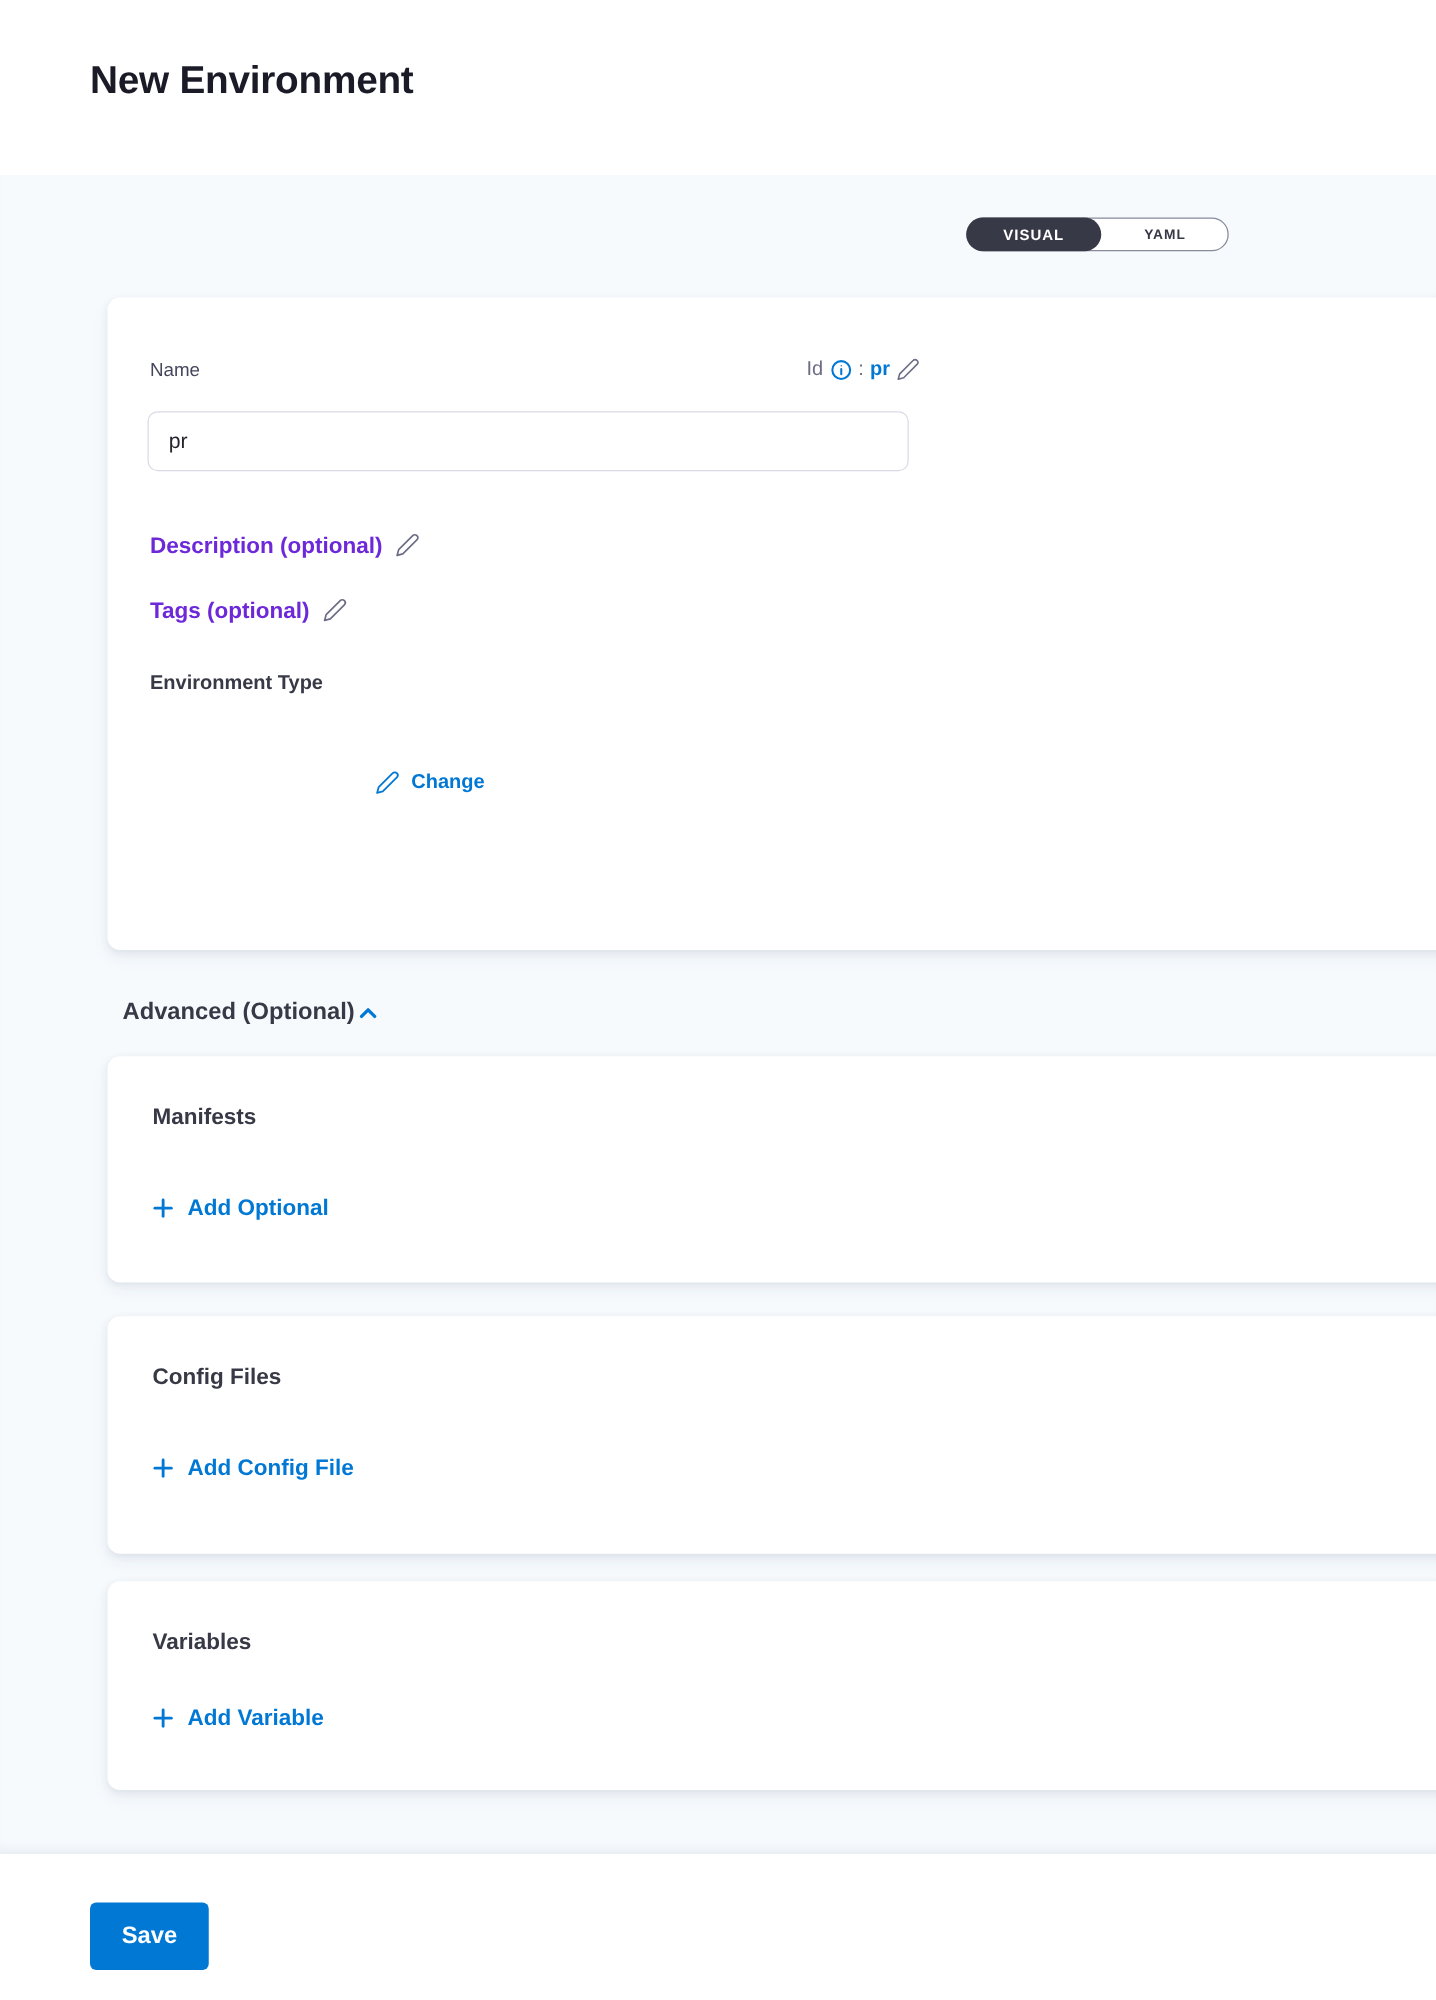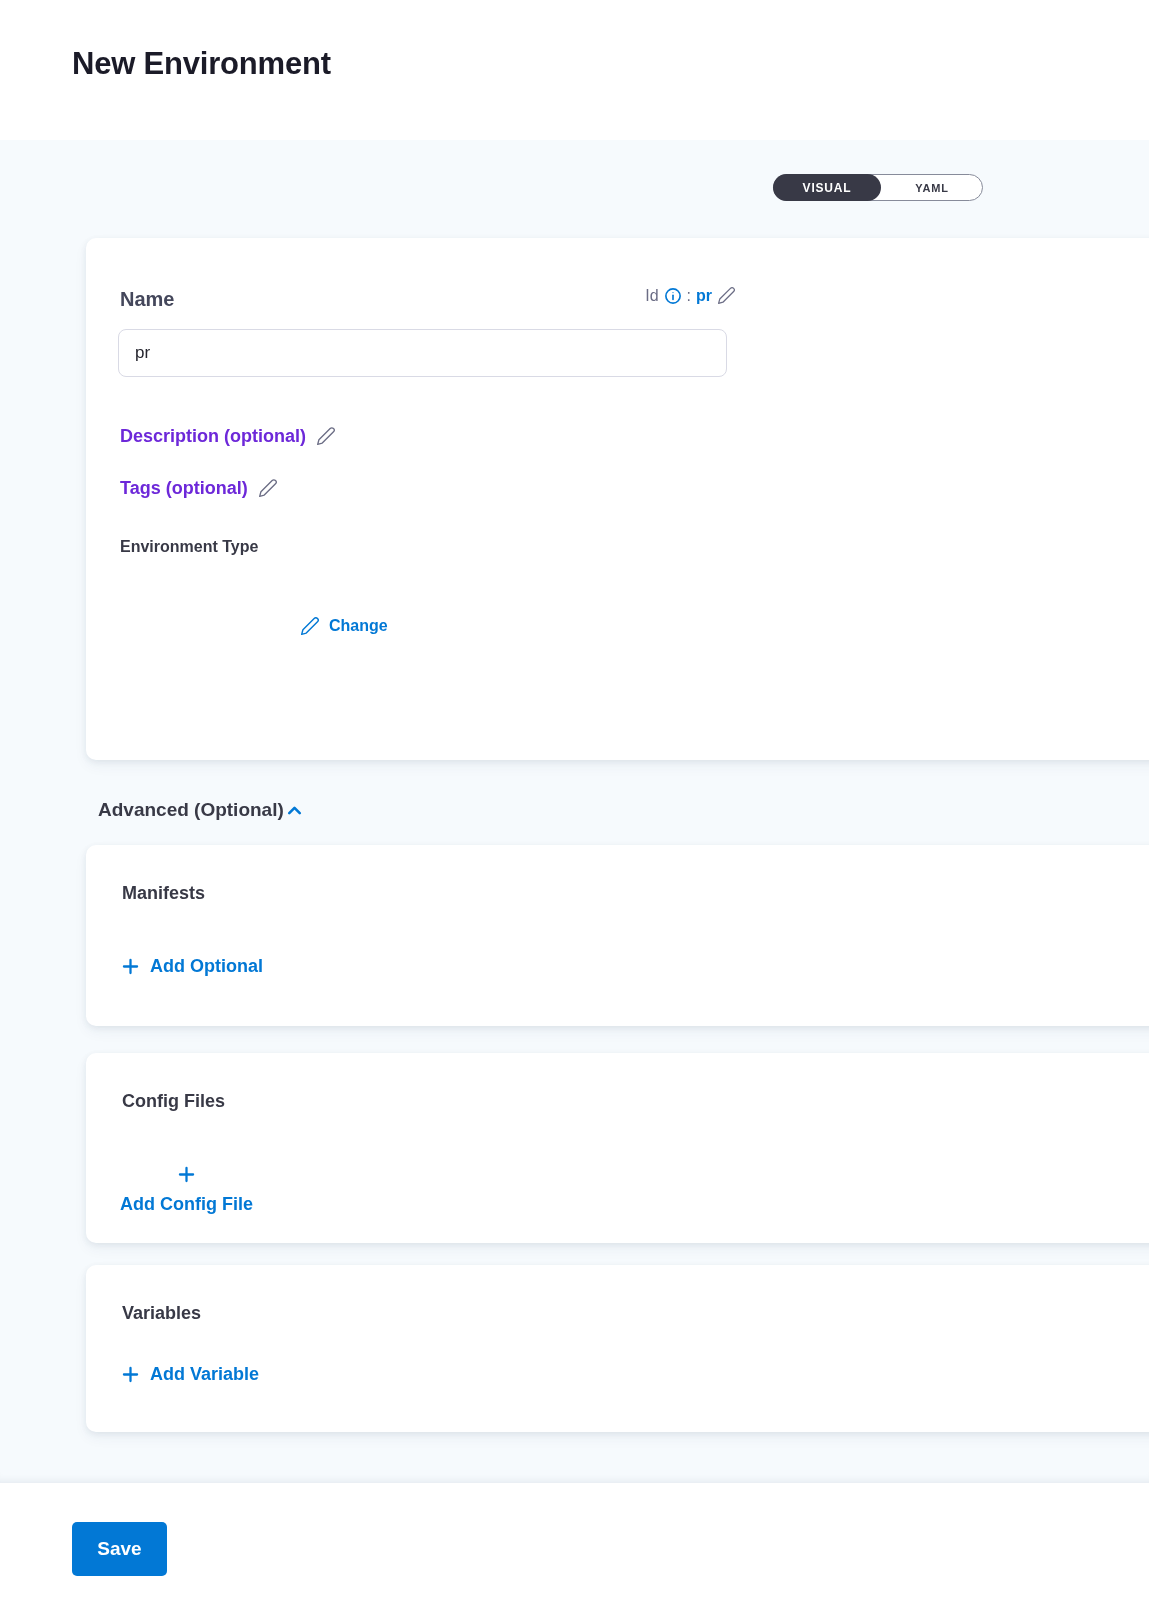--- a/index.html
+++ b/index.html
@@ -44,21 +44,21 @@
     box-shadow:0 2px 6px rgba(40,60,90,0.08), 0 6px 14px rgba(40,60,90,0.05);
   }
   .card-main { top:238px; height:522px; }
   .card-sec1 { top:845px;  height:181px; }
   .card-sec2 { top:1053px; height:190px; }
   .card-sec3 { top:1265px; height:167px; }
 
   
   .name-label {
     position:absolute; left:34px; top:50px;
-    font-size:20px; font-weight:700; color:#44475b;
+    font-size:15px; font-weight:400; color:#44475b;
   }
   .id-row {
     position:absolute; top:48px; left:0; width:650px; text-align:right;
     font-size:16px; color:#6b6d85; white-space:nowrap;
     display:flex; justify-content:flex-end; align-items:center; gap:5px;
   }
   .id-value { color:#0278d5; font-weight:600; }
   .name-input {
     position:absolute; left:32px; top:91px; width:609px; height:48px;
     border:1px solid #d9dae5; border-radius:8px; background:#fff;
@@ -103,21 +103,21 @@
   }
   .sec-title {
     position:absolute; left:36px; top:38px;
     font-size:18px; font-weight:700; color:#383946;
   }
   .add-link {
     position:absolute; left:34px;
     display:flex; align-items:center; gap:9px; cursor:pointer;
     font-size:18px; font-weight:600; color:#0278d5;
   }
-  .add-1 { top:111px; } .add-2 { top:111px;flex-direction:column; } .add-3 { top:99px; }
+  .add-1 { top:111px; } .add-2 { top:111px; } .add-3 { top:99px; }
   
   .btn-save {
     position:absolute; left:72px; top:1522px; width:95px; height:54px;
     background:#0278d5; border:none; border-radius:5px; cursor:pointer;
     color:#ffffff; font-size:19px; font-weight:700;
     font-family:"Liberation Sans", sans-serif;
   }
   .btn-cancel {
     position:absolute; left:213px; top:1600px; width:137px; height:54px;
     background:#a3a3a3; border:none; border-radius:5px; cursor:pointer;

